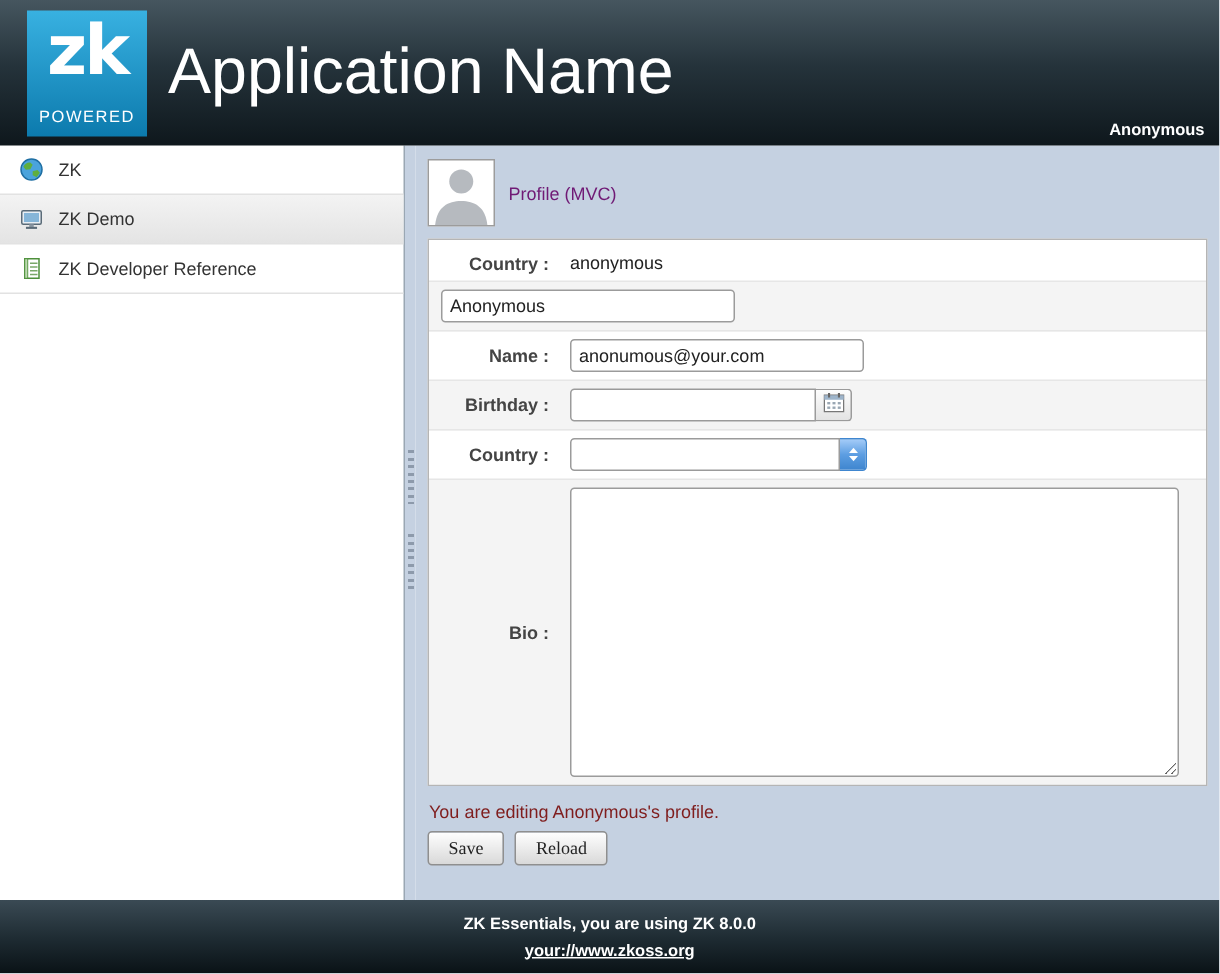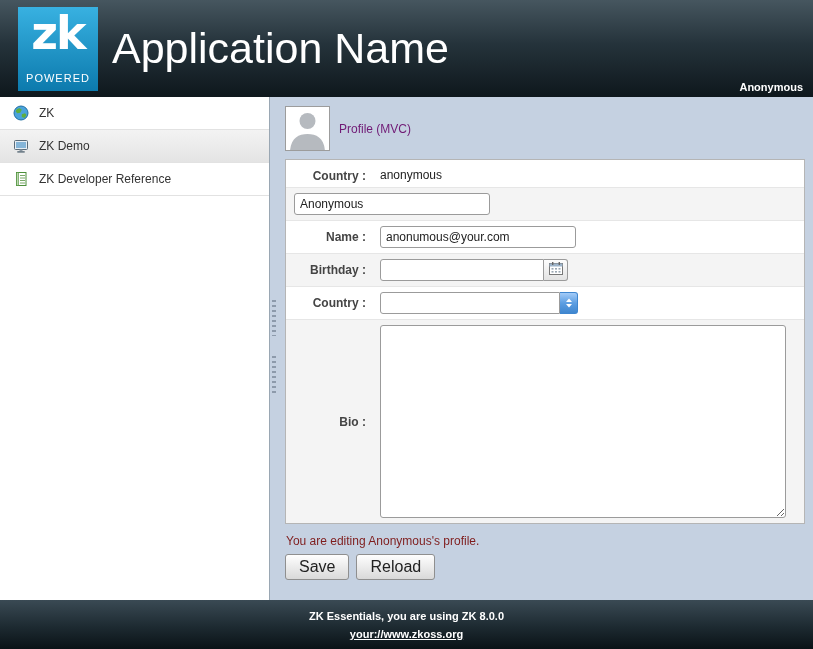--- a/index.html
+++ b/index.html
@@ -78,23 +78,23 @@
     display:flex; align-items:center; justify-content:center; padding:0; cursor:pointer;
   }
   .bio-textarea {
     width:406px; height:193px; border:1px solid #9b9b9b; border-radius:3px;
     font-family:inherit; font-size:12px; padding:4px; resize:both; color:#222;
   }
 
   .note { font-size:12px; color:#7f1d1d; margin:10px 9px 6px 9px; }
   .btn-row { margin:0 8px; display:flex; gap:7px; }
   .zk-btn {
-    font-size:16px; color:#222; padding:3px 13px;
+    font-size:12px; color:#222; padding:3px 13px;
     border:1px solid #8f8f8f; border-radius:3px;
-    background:linear-gradient(#fefefe, #d9d9d9); cursor:pointer; font-family:Liberation Sans, sans-serif;
+    background:linear-gradient(#fefefe, #d9d9d9); cursor:pointer; font-family:Liberation Serif, serif;
   }
 
   
   .app-footer {
     flex:0 0 49px;
     background:linear-gradient(#3a4a54 0%, #1d2a31 55%, #0a1216 100%);
     display:flex; flex-direction:column; align-items:center; justify-content:center; gap:6px;
   }
   .footer-text { color:#fff; font-size:11px; font-weight:bold; }
   .footer-link { color:#fff; font-size:11px; font-weight:bold; text-decoration:underline; }

